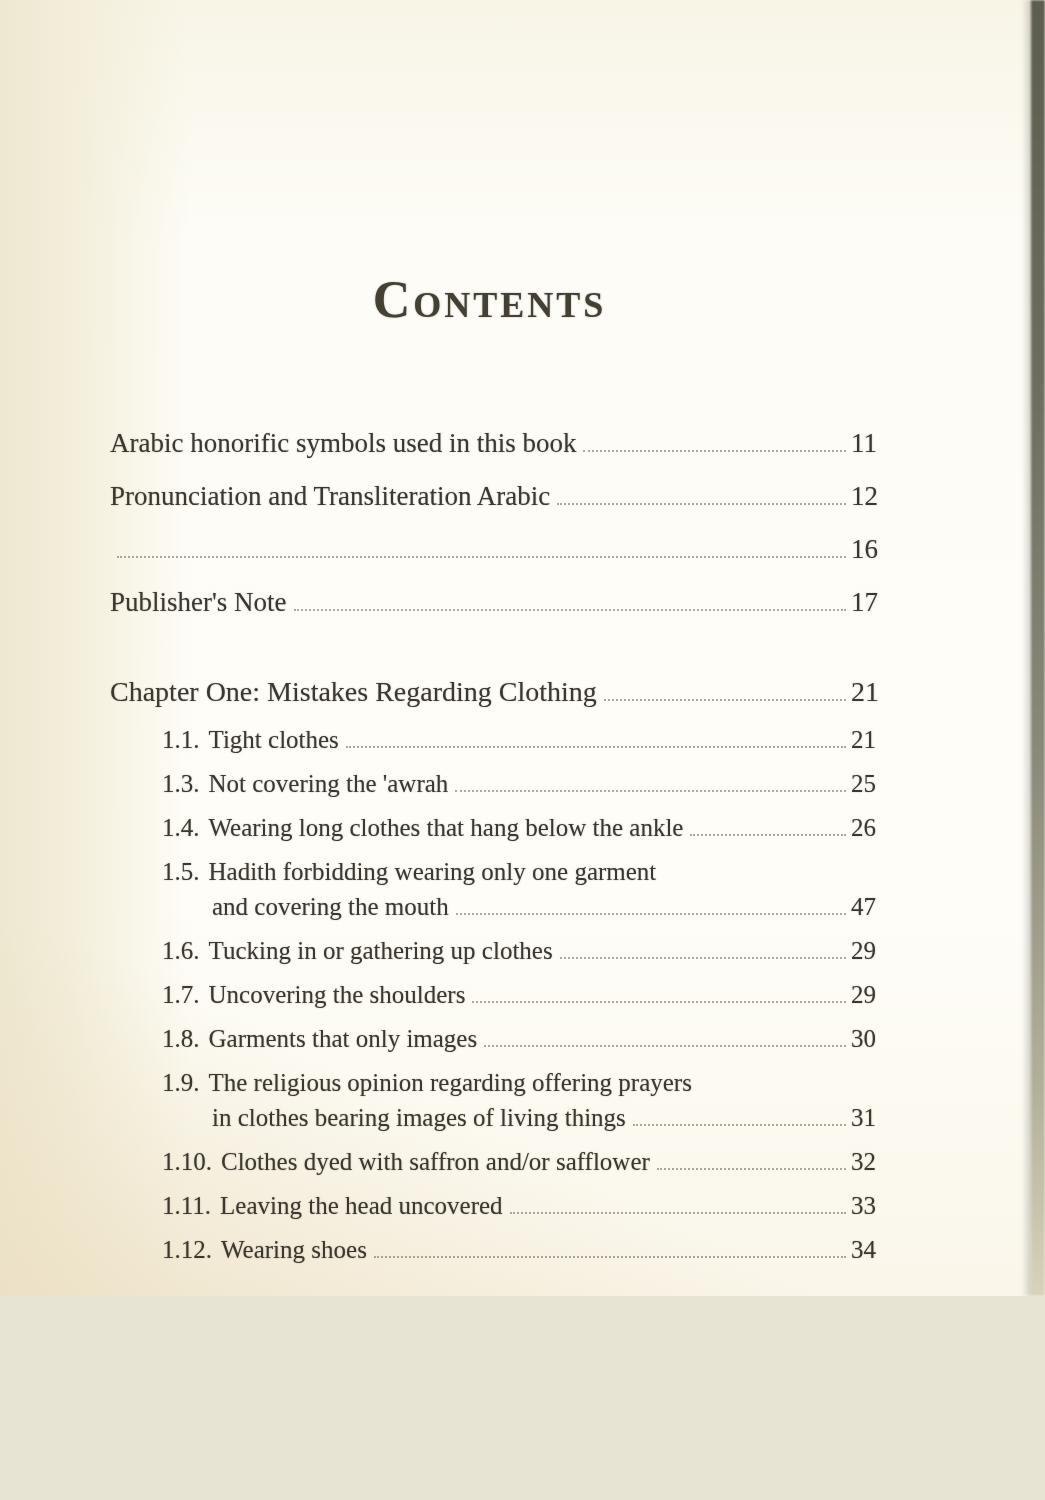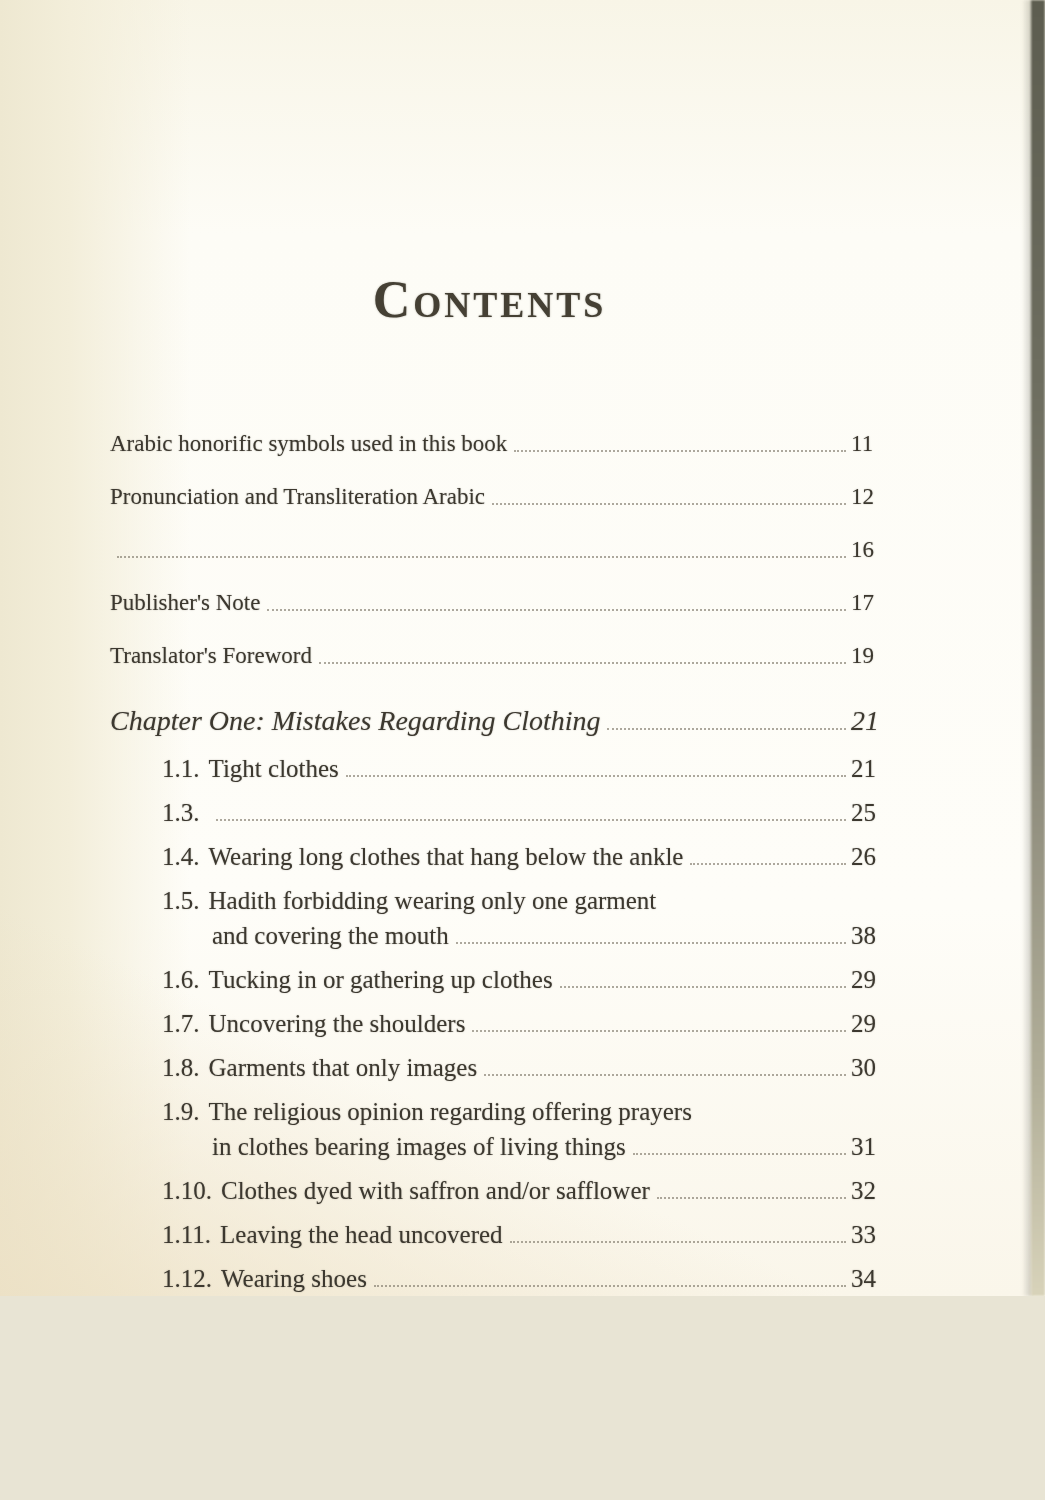--- a/index.html
+++ b/index.html
@@ -37,33 +37,33 @@
     font-weight:bold;
     font-size:52px;
     line-height:52px;
     letter-spacing:3px;
     color:#454034;
     text-shadow:0 0 2px rgba(69,64,52,0.4);
     transform:translateX(-12px);
   }
   .toc { margin-top:102px; text-shadow:0 0 1.5px rgba(60,55,45,0.4); }
   .row { display:flex; align-items:flex-start; }
-  .front .row { font-size:23px; line-height:31px; margin-bottom:22px; }
+  .front .row { font-size:27px; line-height:31px; margin-bottom:22px; }
   .lbl { white-space:nowrap; }
   .it { font-style:italic; }
   .num { margin-right:9px; white-space:nowrap; }
   .leader {
     flex:1 1 auto; min-width:26px;
     border-bottom:2px dotted rgba(122,116,102,0.62);
     align-self:flex-end;
     margin:0 5px 7px 7px;
     height:0;
   }
   .pg { min-width:42px; white-space:nowrap; }
-  .chapter-row { font-size:28px; line-height:32px; margin-top:34px;font-style:italic; }
+  .chapter-row { font-size:28px; line-height:32px; margin-top:58px; }
   .sections { margin-top:17px; padding-left:52px; }
   .sections .row { font-size:25px; line-height:30px; margin-bottom:14px; }
   .sections .row2 { font-size:25px; line-height:30px; margin-bottom:14px; }
   .row2 .l1 { display:flex; }
   .row2 .l2 { display:flex; margin-left:50px; margin-top:5px; }
   .row2 { margin-bottom:14px; }
 </style>
 </head>
 <body>
 
@@ -89,60 +89,56 @@
         </div>
         <div class="row">
           <span class="leader"></span>
           <span class="pg">16</span>
         </div>
         <div class="row">
           <span class="lbl">Publisher's Note</span>
           <span class="leader"></span>
           <span class="pg">17</span>
         </div>
-        <div class="row">
-          <span class="lbl">Translator's Foreword</span>
-          <span class="leader"></span>
-          <span class="pg">19</span>
-        </div>
       </div>
 
       <div class="row chapter-row">
         <span class="lbl">Chapter One: Mistakes Regarding Clothing</span>
         <span class="leader"></span>
         <span class="pg">21</span>
       </div>
 
       <div class="sections">
         <div class="row">
           <span class="num">1.1.</span>
           <span class="lbl">Tight clothes</span>
           <span class="leader"></span>
           <span class="pg">21</span>
         </div>
         <div class="row">
           <span class="num">1.3.</span>
+          <span class="lbl">Not covering the 'awrah</span>
           <span class="leader"></span>
           <span class="pg">25</span>
         </div>
         <div class="row">
           <span class="num">1.4.</span>
           <span class="lbl">Wearing long clothes that hang below the ankle</span>
           <span class="leader"></span>
           <span class="pg">26</span>
         </div>
         <div class="row2">
           <div class="l1">
             <span class="num">1.5.</span>
             <span class="lbl">Hadith forbidding wearing only one garment</span>
           </div>
           <div class="l2">
             <span class="lbl">and covering the mouth</span>
             <span class="leader"></span>
-            <span class="pg">38</span>
+            <span class="pg">47</span>
           </div>
         </div>
         <div class="row">
           <span class="num">1.6.</span>
           <span class="lbl">Tucking in or gathering up clothes</span>
           <span class="leader"></span>
           <span class="pg">29</span>
         </div>
         <div class="row">
           <span class="num">1.7.</span>

